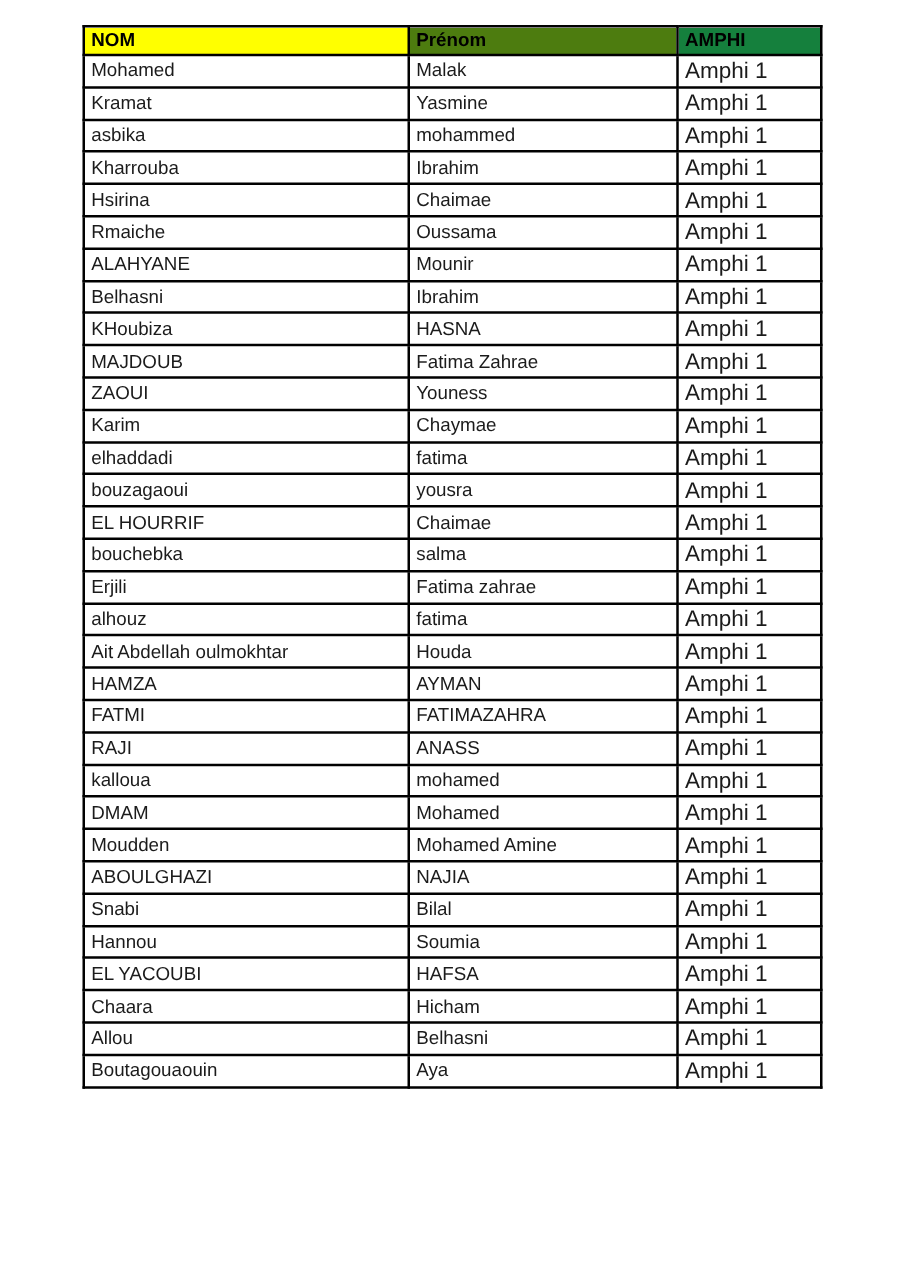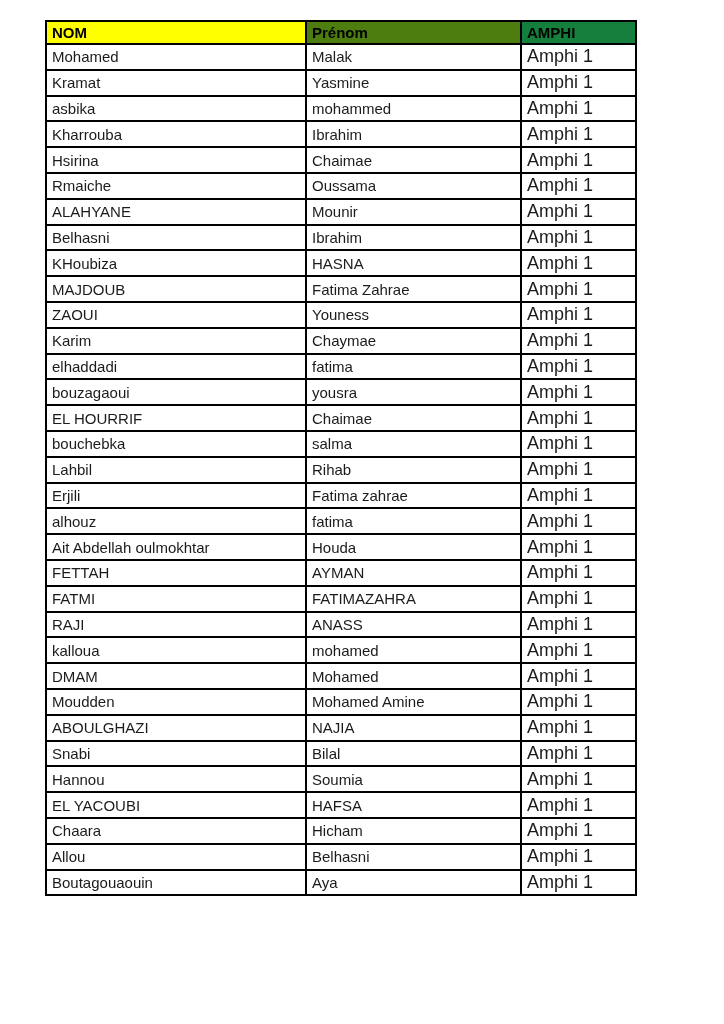--- a/index.html
+++ b/index.html
@@ -11,21 +11,21 @@
     position: relative;
     width: 724px;
     height: 1024px;
     background: #ffffff;
     font-family: "Liberation Sans", sans-serif;
     color: #1b1b1b;
     overflow: hidden;
   }
   table.roster {
     position: absolute;
-    left: 45px;
+    left: 66px;
     top: 20px;
     border-collapse: collapse;
     table-layout: fixed;
   }
   table.roster col.c-nom    { width: 260px; }
   table.roster col.c-prenom { width: 215px; }
   table.roster col.c-amphi  { width: 115px; }
   table.roster th,
   table.roster td {
     border: 2px solid #000000;
@@ -141,41 +141,36 @@
           <td>EL HOURRIF</td>
           <td>Chaimae</td>
           <td class="amphi">Amphi 1</td>
         </tr>
         <tr>
           <td>bouchebka</td>
           <td>salma</td>
           <td class="amphi">Amphi 1</td>
         </tr>
         <tr>
-          <td>Lahbil</td>
-          <td>Rihab</td>
-          <td class="amphi">Amphi 1</td>
-        </tr>
-        <tr>
           <td>Erjili</td>
           <td>Fatima zahrae</td>
           <td class="amphi">Amphi 1</td>
         </tr>
         <tr>
           <td>alhouz</td>
           <td>fatima</td>
           <td class="amphi">Amphi 1</td>
         </tr>
         <tr>
           <td>Ait Abdellah oulmokhtar</td>
           <td>Houda</td>
           <td class="amphi">Amphi 1</td>
         </tr>
         <tr>
-          <td>FETTAH</td>
+          <td>HAMZA</td>
           <td>AYMAN</td>
           <td class="amphi">Amphi 1</td>
         </tr>
         <tr>
           <td>FATMI</td>
           <td>FATIMAZAHRA</td>
           <td class="amphi">Amphi 1</td>
         </tr>
         <tr>
           <td>RAJI</td>

